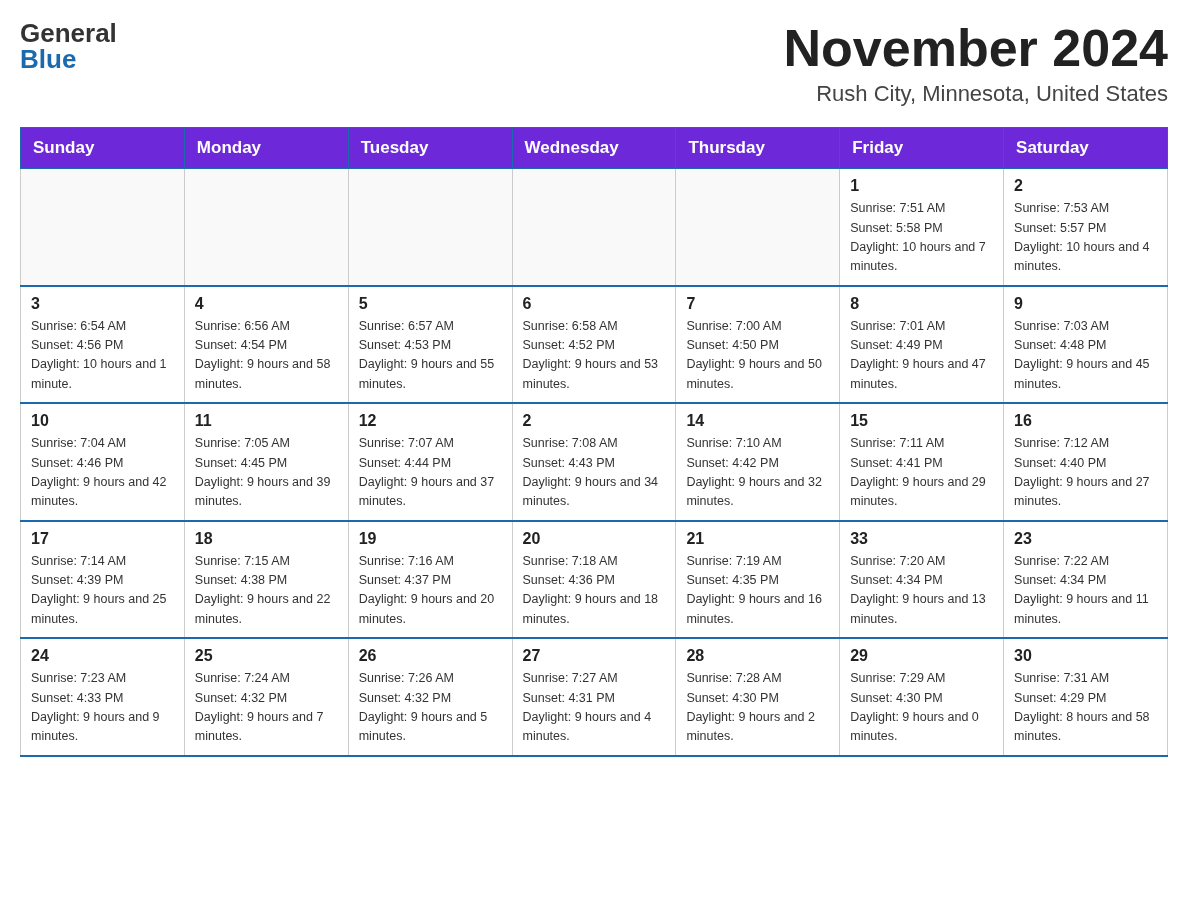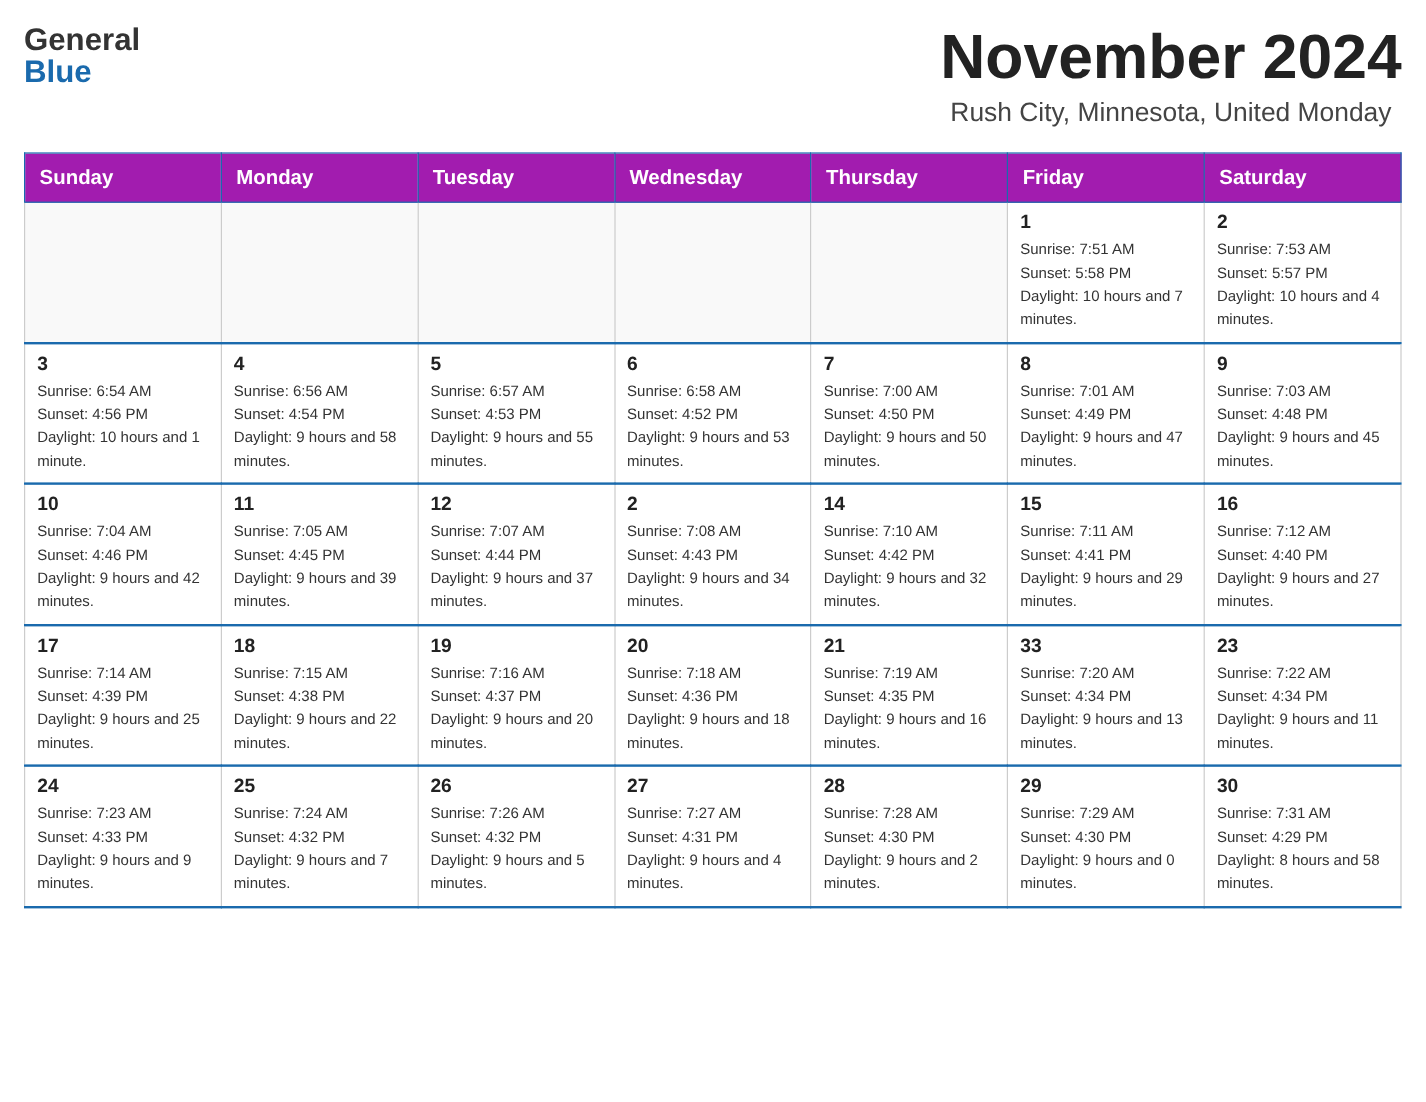--- a/index.html
+++ b/index.html
@@ -30,39 +30,39 @@
     }
     .logo-blue {
       font-size: 26px;
       font-weight: bold;
       color: #1a6aad;
       line-height: 1;
       display: flex;
       align-items: center;
     }
     .title-block {
-      text-align: center;
+      text-align: right;
     }
     .month-title {
       font-size: 52px;
       font-weight: bold;
       color: #222;
       line-height: 1.1;
     }
     .location-title {
       font-size: 22px;
       color: #444;
       margin-top: 4px;
     }
     .calendar {
       width: 100%;
       border-collapse: collapse;
     }
     .calendar thead tr th {
-      background-color: #a21caf;
+      background-color: #6d28d9;
       color: #fff;
       font-size: 17px;
       font-weight: 600;
       padding: 10px 12px;
       text-align: left;
       border: 1px solid #1a6aad;
     }
     .calendar tbody tr td {
       vertical-align: top;
       padding: 8px 10px;
@@ -93,21 +93,21 @@
 </head>
 <body>
 
 <div class="header">
   <div class="logo">
     <div class="logo-general">General</div>
     <div class="logo-blue">Blue</div>
   </div>
   <div class="title-block">
     <div class="month-title">November 2024</div>
-    <div class="location-title">Rush City, Minnesota, United Monday</div>
+    <div class="location-title">Rush City, Minnesota, United States</div>
   </div>
 </div>
 
 <table class="calendar">
   <thead>
     <tr>
     <th>Sunday</th>
         <th>Monday</th>
         <th>Tuesday</th>
         <th>Wednesday</th>

